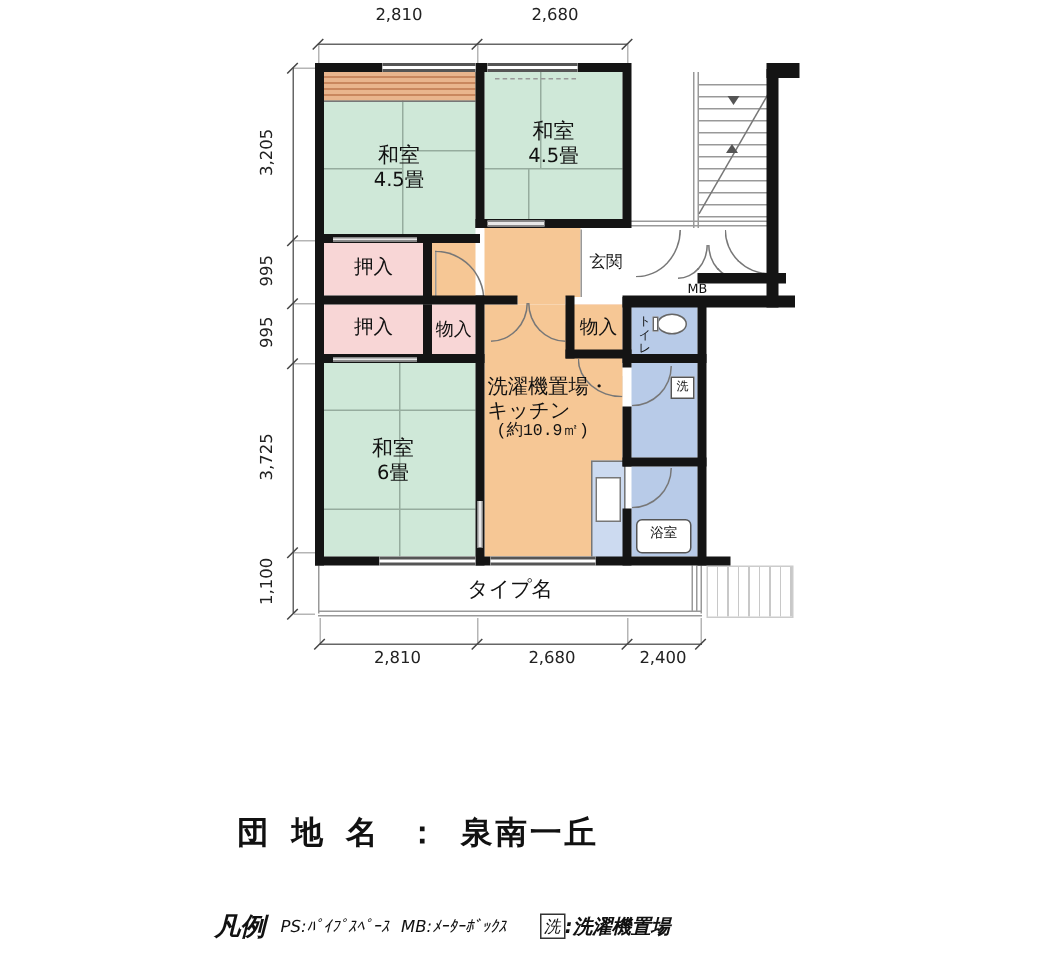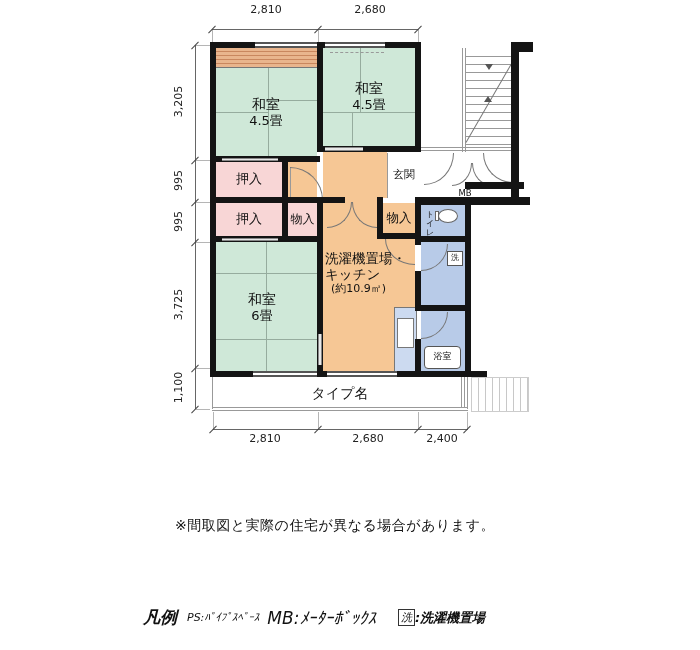--- a/index.html
+++ b/index.html
@@ -157,21 +157,21 @@
     <div>和室</div>
     <div style="font-size:13px;">4.5畳</div>
   </div>
   <div class="lab" style="left:222px;top:291px;width:80px;font-size:14px;">
     <div>和室</div>
     <div style="font-size:13px;">6畳</div>
   </div>
   <div class="lab" style="left:325px;top:250px;width:92px;font-size:13.5px;text-align:left;">
     <div>洗濯機置場・</div>
     <div>キッチン</div>
-    <div style="font-size:11px;padding-left:6px;">(約10.9㎡)</div>
+    <div style="font-size:11px;padding-left:6px;font-family:Liberation Mono, monospace;">(約10.9㎡)</div>
   </div>
   <div class="lab" style="left:218px;top:171px;width:62px;font-size:13px;">押入</div>
   <div class="lab" style="left:218px;top:211px;width:62px;font-size:13px;">押入</div>
   <div class="lab" style="left:286px;top:212px;width:33px;font-size:12px;">物入</div>
   <div class="lab" style="left:381px;top:210px;width:36px;font-size:12.5px;">物入</div>
   <div class="lab" style="left:390px;top:168px;width:28px;font-size:11px;">玄関</div>
   <div class="lab" style="left:423px;top:205px;width:10px;font-size:8px;writing-mode:vertical-rl;text-orientation:upright;line-height:1;">トイレ</div>
   <div class="lab" style="left:447px;top:253px;width:16px;font-size:8px;">洗</div>
   <div class="lab" style="left:424px;top:351px;width:37px;font-size:9px;">浴室</div>
   <div class="lab" style="left:453px;top:188px;width:24px;font-size:8.5px;">MB</div>
@@ -212,26 +212,30 @@
   <div class="ext" style="left:418px;top:412px;width:1px;height:17px;"></div>
   <div class="ext" style="left:467px;top:412px;width:1px;height:17px;"></div>
   <div class="tick" style="left:208px;top:429px;"></div>
   <div class="tick" style="left:313px;top:429px;"></div>
   <div class="tick" style="left:413px;top:429px;"></div>
   <div class="tick" style="left:462px;top:429px;"></div>
   <div class="dimtxt" style="left:235px;top:432px;width:60px;">2,810</div>
   <div class="dimtxt" style="left:338px;top:432px;width:60px;">2,680</div>
   <div class="dimtxt" style="left:412px;top:432px;width:60px;">2,400</div>
 
-  <div class="footer-line" style="left:175px;top:517px;font-size:14px;letter-spacing:0.5px;">※間取図と実際の住宅が異なる場合があります。</div>
-
+
+  <div class="footer-line" style="left:158px;top:541px;font-size:21px;font-weight:600;">
+    <span style="letter-spacing:4px;">団 地 名</span>
+    <span style="margin:0 8px;">：</span>
+    <span style="letter-spacing:2px;">泉南一丘</span>
+  </div>
 
 
   <div class="footer-line" style="left:143px;top:606px;display:flex;align-items:center;font-style:italic;">
     <span style="font-size:17px;font-weight:700;margin-right:10px;">凡例</span>
     <span style="font-size:11px;margin-right:8px;">PS:ﾊﾟｲﾌﾟｽﾍﾟｰｽ</span>
-    <span style="font-size:17px;margin-right:22px;">MB:ﾒｰﾀｰﾎﾞｯｸｽ</span>
+    <span style="font-size:11px;margin-right:22px;">MB:ﾒｰﾀｰﾎﾞｯｸｽ</span>
     <span style="font-size:11px;border:1px solid #333;padding:0 2px;">洗</span>
     <span style="font-size:13px;font-weight:600;">:洗濯機置場</span>
   </div>
 
 
 </div>
 
 </body></html>

